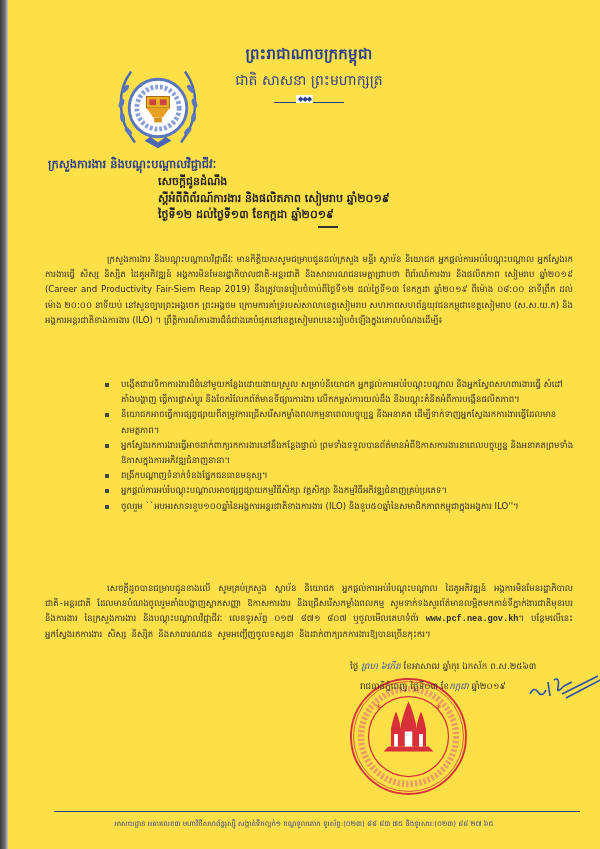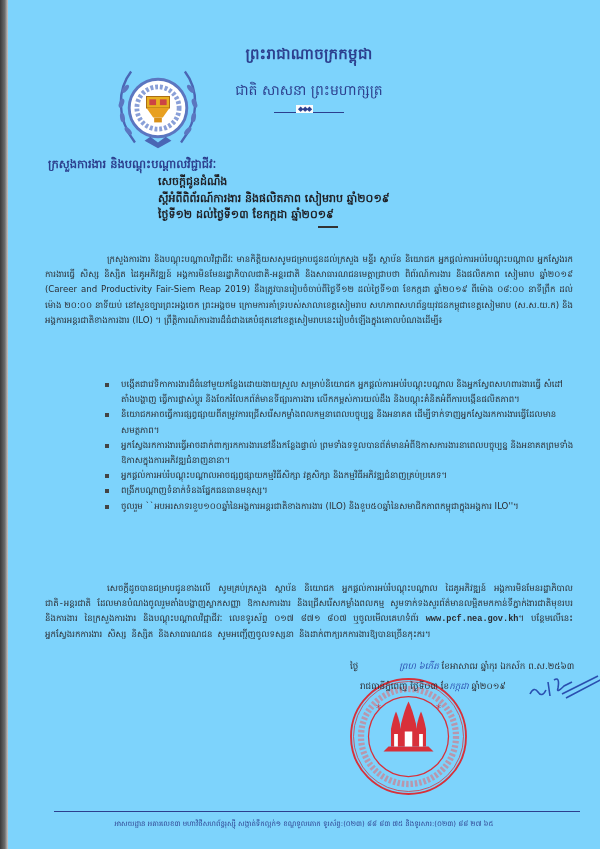--- a/index.html
+++ b/index.html
@@ -8,31 +8,31 @@
     background: #f7f8fa;
     font-family: "DejaVu Sans", sans-serif;
     color: #2a2a2e;
   }
   .scan-edge {
     position: absolute; left: 0; top: 0; width: 8px; height: 849px;
     background: linear-gradient(to right, #3a3a3a, #6d6d6d 60%, #c9c9c9);
   }
   .page {
     position: absolute; left: 8px; top: 0; right: 0; bottom: 0;
-    background: #7dd3fc;
+    background: #fde047;
   }
   .logo {
     position: absolute; left: 102px; top: 60px; width: 96px; height: 96px;
   }
   .kingdom {
     position: absolute; left: 0; right: 0; top: 44px; text-align: center;
     padding-left: 10px;
   }
   .kingdom .k1 { font-size: 15px; font-weight: bold; color: #2c3f8e; letter-spacing: 0.3px; }
-  .kingdom .k2 { font-size: 14px; color: #2c3f8e; margin-top: 15px; }
+  .kingdom .k2 { font-size: 14px; color: #2c3f8e; margin-top: 5px; }
   .kingdom .orn { margin: 6px auto 0; width: 70px; height: 8px; position: relative; }
   .kingdom .orn::before { content:""; position:absolute; left:0; right:0; top:4px; border-top:1px solid #2c3f8e; }
   .kingdom .orn::after { content:"◆◆◆"; position:absolute; left:22px; top:-3px; font-size:7px; color:#2c3f8e; background:#fbfbfc; padding:0 2px; letter-spacing:-1px; }
   .ministry {
     position: absolute; left: 40px; top: 157px; font-size: 11.5px; font-weight: bold; color: #2c3f8e;
   }
   .title-block {
     position: absolute; left: 150px; width: 340px; top: 174px; text-align: left;
     font-size: 11px; font-weight: bold; color: #1f1f24; line-height: 16.5px;
   }
@@ -41,21 +41,21 @@
     position: absolute; left: 37px; width: 528px; font-size: 8.6px; line-height: 15.2px; color: #2b2b30;
     text-align: justify;
   }
   .p1 { top: 252px; text-indent: 62px; }
   .bullets { position: absolute; left: 97px; width: 470px; top: 377px; font-size: 8.6px; line-height: 15.2px; color: #2b2b30; margin: 0; padding: 0; list-style: none; }
   .bullets li { position: relative; padding-left: 16px; }
   .bullets li::before { content: ""; position: absolute; left: 0; top: 6px; width: 4px; height: 4px; background: #444; }
   .p2 { top: 582px; text-indent: 62px; font-family: Liberation Mono, monospace; }
   .url { font-weight: bold; }
   .date1 { position: absolute; left: 342px; top: 660px; font-size: 8.8px; color: #2b2b30; }
-  .date1 .hand { color: #2a4fb0; font-style: italic; margin-left: 38px; }
+  .date1 .hand { color: #2a4fb0; font-style: italic; }
   .date2 { position: absolute; left: 352px; top: 680px; font-size: 8.8px; color: #2b2b30; }
   .date2 .hand { color: #2a4fb0; font-style: italic; margin-top: 41px; }
   .seal {
     position: absolute; left: 338px; top: 674px; width: 125px; height: 125px;
   }
   .signature { position: absolute; left: 520px; top: 672px; width: 80px; height: 36px; }
   .footer-rule { position: absolute; left: 46px; right: 20px; top: 811px; border-top: 1px solid #2c3f8e; }
   .footer-text {
     position: absolute; left: 0; right: 0; top: 819px; text-align: center;
     font-size: 7px; color: #2c3f8e;
@@ -108,22 +108,22 @@
     <div>ថ្ងៃទី១២ ដល់ថ្ងៃទី១៣ ខែកក្កដា ឆ្នាំ២០១៩</div>
     <div class="rule"></div>
   </div>
 
   <div class="body p1">ក្រសួងការងារ និងបណ្តុះបណ្តាលវិជ្ជាជីវៈ មានកិត្តិយសសូមជម្រាបជូនដល់ក្រសួង មន្ទីរ ស្ថាប័ន និយោជក អ្នកផ្តល់ការអប់រំបណ្តុះបណ្តាល អ្នកស្វែងរកការងារធ្វើ សិស្ស និស្សិត ដៃគូអភិវឌ្ឍន៍ អង្គការមិនមែនរដ្ឋាភិបាលជាតិ-អន្តរជាតិ និងសាធារណជនមេត្តាជ្រាបថា ពិព័រណ៍ការងារ និងផលិតភាព សៀមរាប ឆ្នាំ២០១៩ (Career and Productivity Fair-Siem Reap 2019) នឹងត្រូវបានរៀបចំចាប់ពីថ្ងៃទី១២ ដល់ថ្ងៃទី១៣ ខែកក្កដា ឆ្នាំ២០១៩ ពីម៉ោង ០៨:០០ នាទីព្រឹក ដល់ម៉ោង ២០:០០ នាទីយប់ នៅសួនច្បារព្រះអង្គចេក ព្រះអង្គចម ក្រោមការគាំទ្ររបស់សាលាខេត្តសៀមរាប សហភាពសហព័ន្ធយុវជនកម្ពុជាខេត្តសៀមរាប (ស.ស.យ.ក) និងអង្គការអន្តរជាតិខាងការងារ (ILO) ។ ព្រឹត្តិការណ៍ការងារដ៏ធំជាងគេបំផុតនៅខេត្តសៀមរាបនេះរៀបចំឡើងក្នុងគោលបំណងដើម្បី៖</div>
 
   <ul class="bullets">
     <li>បង្កើតជាវេទិកាការងារដ៏ធំនៅមួយកន្លែងដោយងាយស្រួល សម្រាប់និយោជក អ្នកផ្តល់ការអប់រំបណ្តុះបណ្តាល និងអ្នកស្វែពសហពារងារធ្វើ សំដៅតាំងបង្ហាញ ធ្វើការផ្លាស់ប្តូរ និងចែករំលែកព័ត៌មានទីផ្សារការងារ លើកកម្ពស់ការយល់ដឹង និងបណ្តុះគំនិតអំពីការបង្កើនផលិតភាព។</li>
     <li>និយោជកអាចធ្វើការផ្សព្វផ្សាយពីតម្រូវការជ្រើសរើសកម្លាំងពលកម្មនាពេលបច្ចុប្បន្ន និងអនាគត ដើម្បីទាក់ទាញអ្នកស្វែងរកការងារធ្វើដែលមានសមត្ថភាព។</li>
     <li>អ្នកស្វែងរកការងារធ្វើអាចដាក់ពាក្យរកការងារនៅនឹងកន្លែងផ្ទាល់ ព្រមទាំងទទួលបានព័ត៌មានអំពីឱកាសការងារនាពេលបច្ចុប្បន្ន និងអនាគតព្រមទាំងឱកាសក្នុងការអភិវឌ្ឍជំនាញនានា។</li>
+    <li>ពង្រីកបណ្តាញទំនាក់ទំនងផ្នែកធនធានមនុស្ស។</li>
     <li>អ្នកផ្តល់ការអប់រំបណ្តុះបណ្តាលអាចផ្សព្វផ្សាយកម្មវិធីសិក្សា វគ្គសិក្សា និងកម្មវិធីអភិវឌ្ឍជំនាញគ្រប់ប្រភេទ។</li>
-    <li>ពង្រីកបណ្តាញទំនាក់ទំនងផ្នែកធនធានមនុស្ស។</li>
     <li>ចូលរួម ``អបអរសាទរខួប១០០ឆ្នាំនៃអង្គការអន្តរជាតិខាងការងារ (ILO) និងខួប៥០ឆ្នាំនៃសមាជិកភាពកម្ពុជាក្នុងអង្គការ ILO''។</li>
   </ul>
 
   <div class="body p2"><span>សេចក្តីដូចបានជម្រាបជូនខាងលើ សូមគ្រប់ក្រសួង ស្ថាប័ន និយោជក អ្នកផ្តល់ការអប់រំបណ្តុះបណ្តាល ដៃគូអភិវឌ្ឍន៍ អង្គការមិនមែនរដ្ឋាភិបាលជាតិ-អន្តរជាតិ ដែលមានបំណងចូលរួមតាំងបង្ហាញស្លាកសញ្ញា ឱកាសការងារ និងជ្រើសរើសកម្លាំងពលកម្ម សូមទាក់ទងសួរព័ត៌មានលម្អិតមកកាន់ទីភ្នាក់ងារជាតិមុខរបរ និងការងារ នៃក្រសួងការងារ និងបណ្តុះបណ្តាលវិជ្ជាជីវៈ លេខទូរស័ព្ទ ០១៧ ៨៧១ ៨០៧ ឬចូលមើលគេហទំព័រ </span><span class="url">www.pcf.nea.gov.kh</span><span>។ បន្ថែមលើនេះ អ្នកស្វែងរកការងារ សិស្ស និស្សិត និងសាធារណជន សូមអញ្ជើញចូលទស្សនា និងដាក់ពាក្យរកការងារឱ្យបានច្រើនកុះករ។</span></div>
 
   <svg class="seal" viewBox="0 0 100 100">
     <circle cx="50" cy="50" r="46" fill="none" stroke="#d8303a" stroke-width="1.5"></circle>
     <circle cx="50" cy="50" r="44" fill="none" stroke="#d8303a" stroke-width="0.6"></circle>
     <circle cx="50" cy="50" r="32" fill="none" stroke="#d8303a" stroke-width="1"></circle>
     <circle cx="50" cy="50" r="38" fill="none" stroke="#e07078" stroke-width="5" stroke-dasharray="2 1.5" opacity="0.6"></circle>

